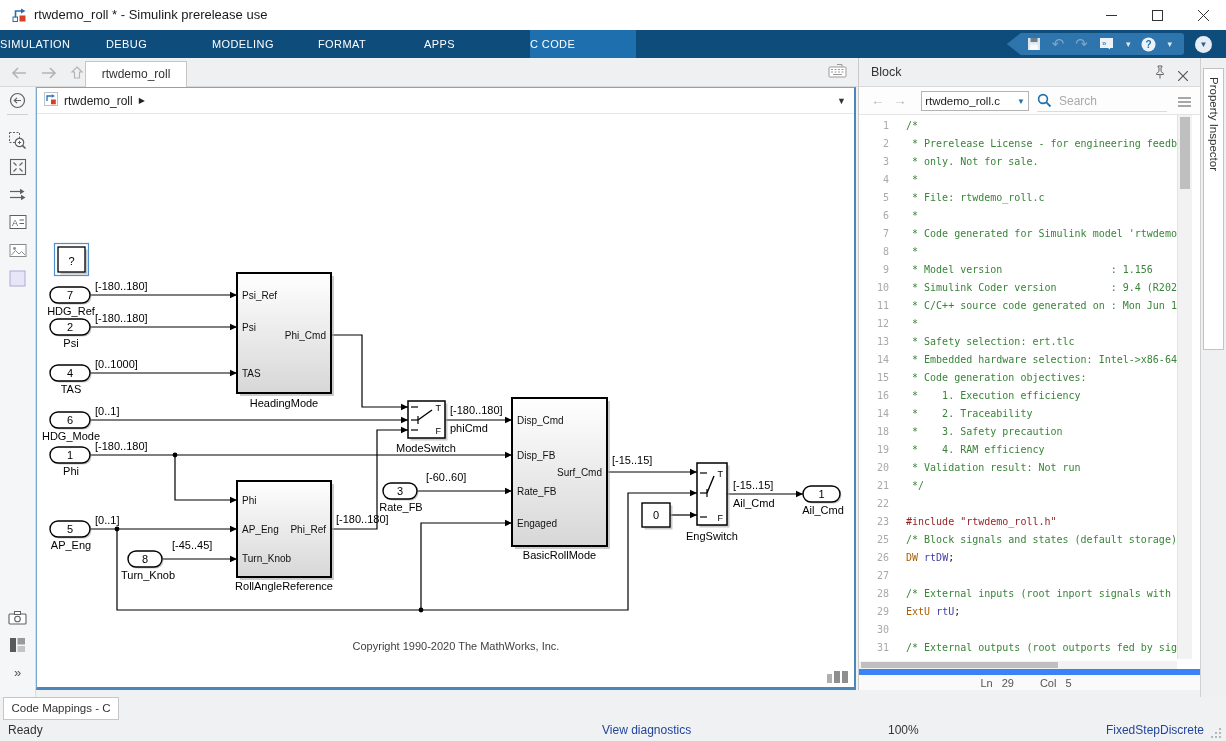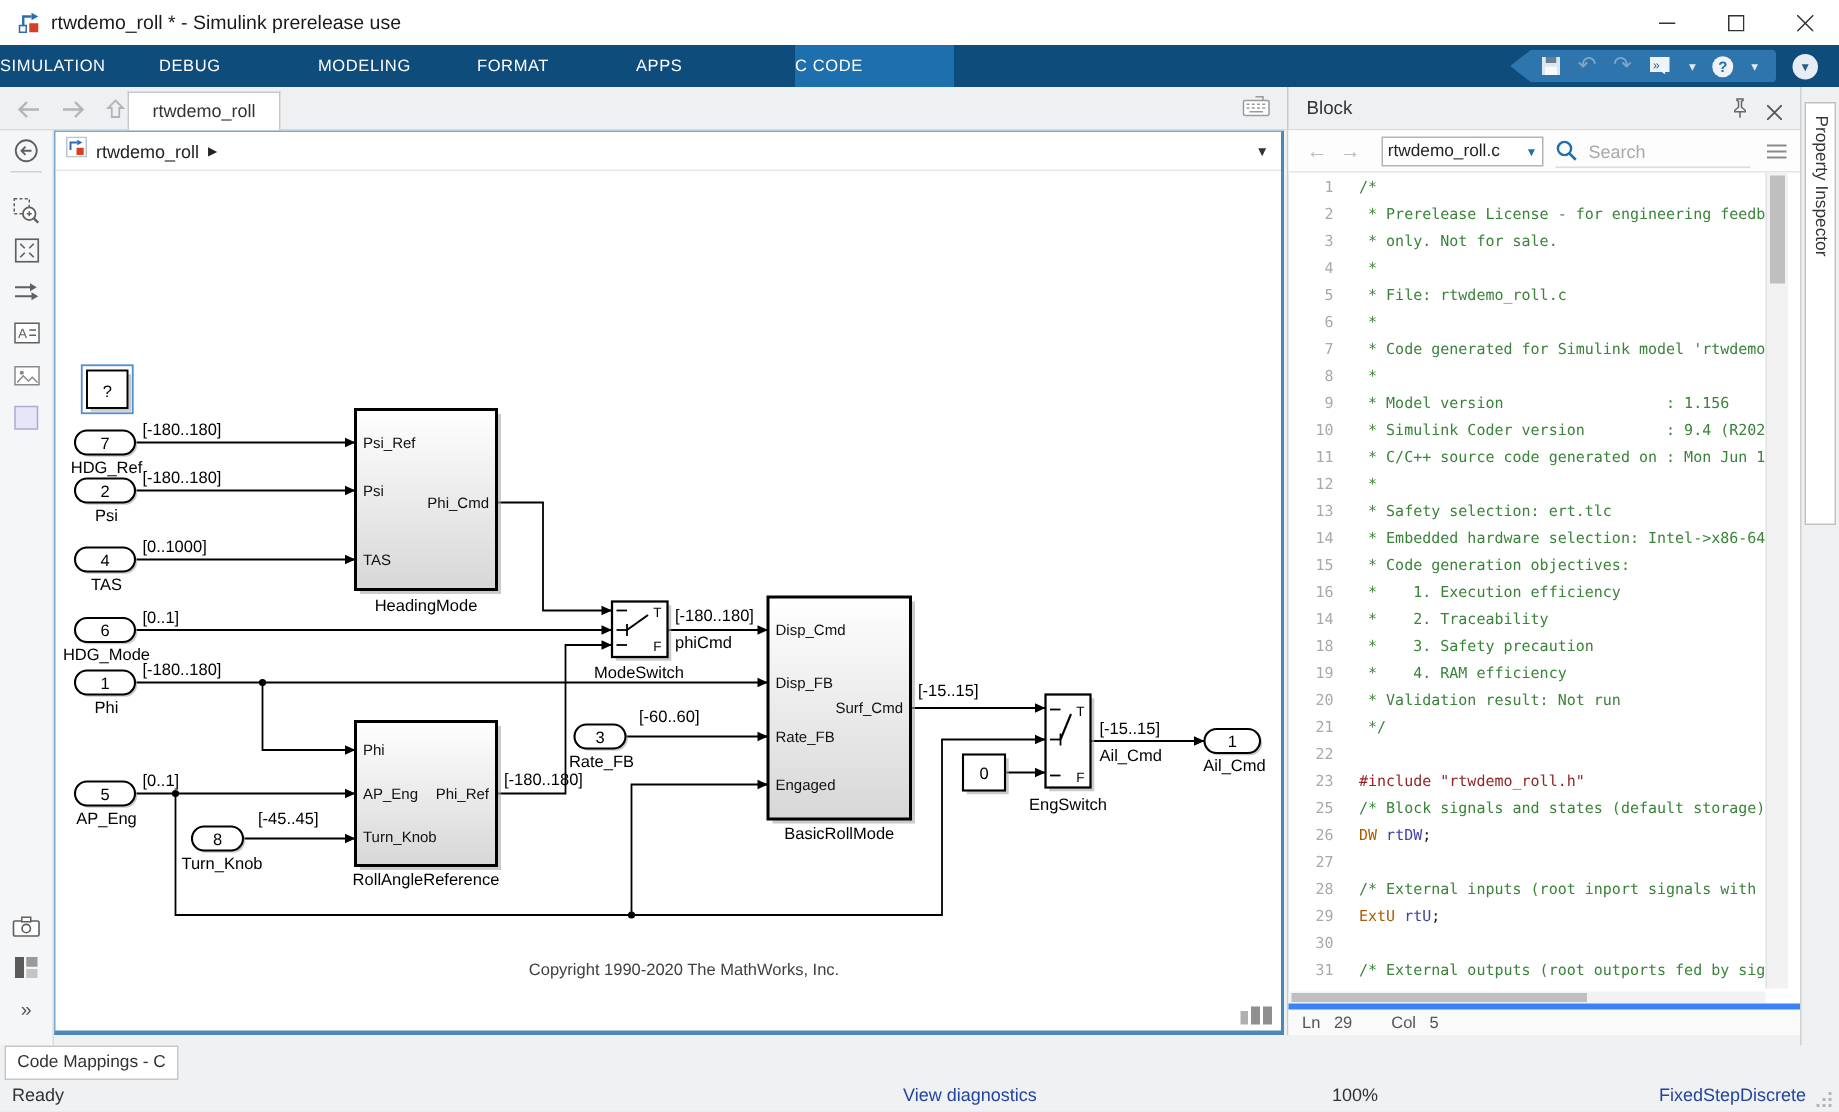--- a/index.html
+++ b/index.html
@@ -76,22 +76,22 @@
   .code-view{left:0;top:28px;width:318px;height:546px;overflow:hidden;padding-top:2px;box-sizing:border-box;
              font-family:"DejaVu Sans Mono",monospace;font-size:10px;line-height:18px;}
   .cl{height:18px;display:flex;white-space:pre;}
   .ln{width:30px;text-align:right;color:#a9a9a9;flex:none;}
   .lt{margin-left:17px;color:#1a1a1a;}
 
   .vscroll{left:318px;top:28px;width:15px;height:544px;background:#f2f2f3;border-left:1px solid #e3e3e3;box-sizing:border-box;}
   .vthumb{left:2px;top:2px;width:10px;height:72px;background:#bfbfbf;}
   .hscroll{left:0;top:574px;width:318px;height:8px;background:#f2f2f3;}
   .hthumb{left:2px;top:1px;width:197px;height:6px;background:#bfbfbf;}
-  .code-status{left:0;top:582px;width:341px;height:21px;background:#fafafa;border-top:4px solid #3b82f6;box-sizing:border-box;
-               display:flex;justify-content:flex-start;align-items:center;font-size:11px;color:#555;padding-right:16px;}
+  .code-status{left:0;top:582px;width:341px;height:21px;background:#fafafa;border-top:6px solid #3b82f6;box-sizing:border-box;
+               display:flex;justify-content:center;align-items:center;font-size:11px;color:#555;padding-right:16px;}
   .code-status span{margin-left:9px;}
   .code-status .gap{margin-left:26px;}
 
   
   .bottom-area{left:0;top:697px;width:1226px;height:44px;background:#eff1f3;}
   .cm-tab{left:3px;top:0;width:116px;height:23px;background:#fff;border:1px solid #c6c6c6;box-sizing:border-box;
           text-align:center;line-height:21px;font-size:11.5px;color:#333;}
   .sb-text{top:26px;font-size:12px;color:#333;}
   .sb-link{color:#23459c;}
   .grip{right:4px;top:30px;color:#b5b5b5;font-size:10px;letter-spacing:1px;}

